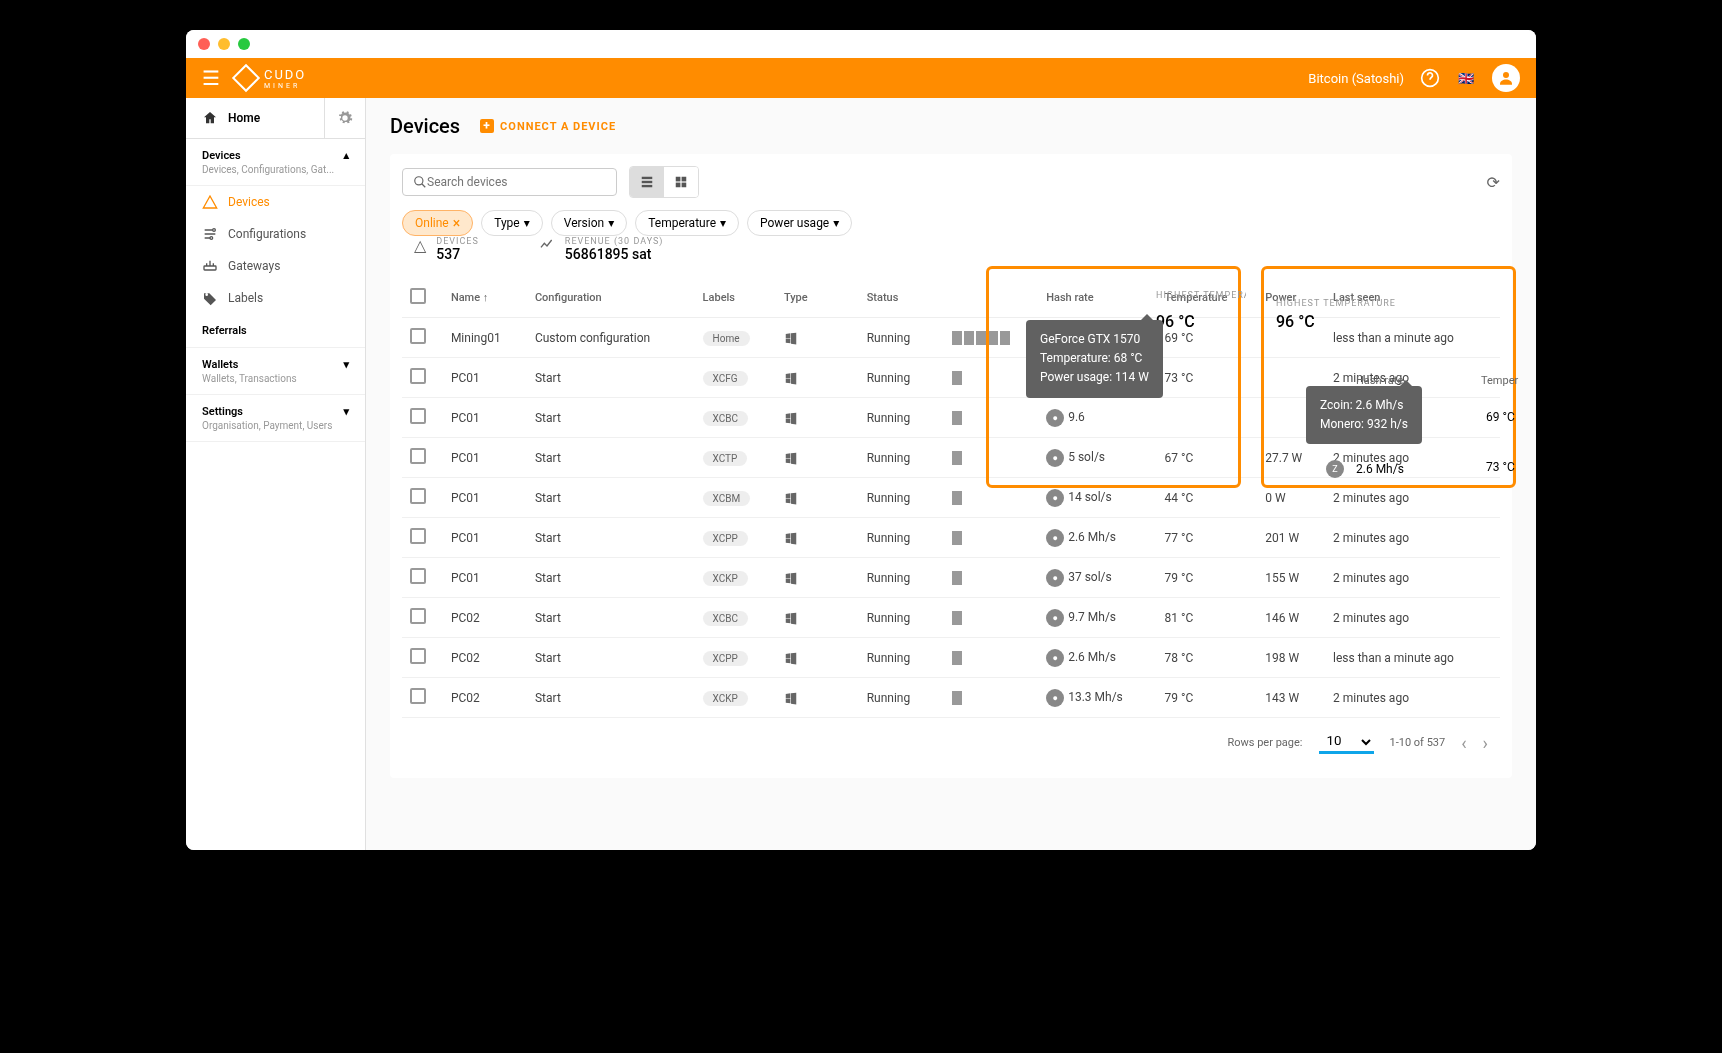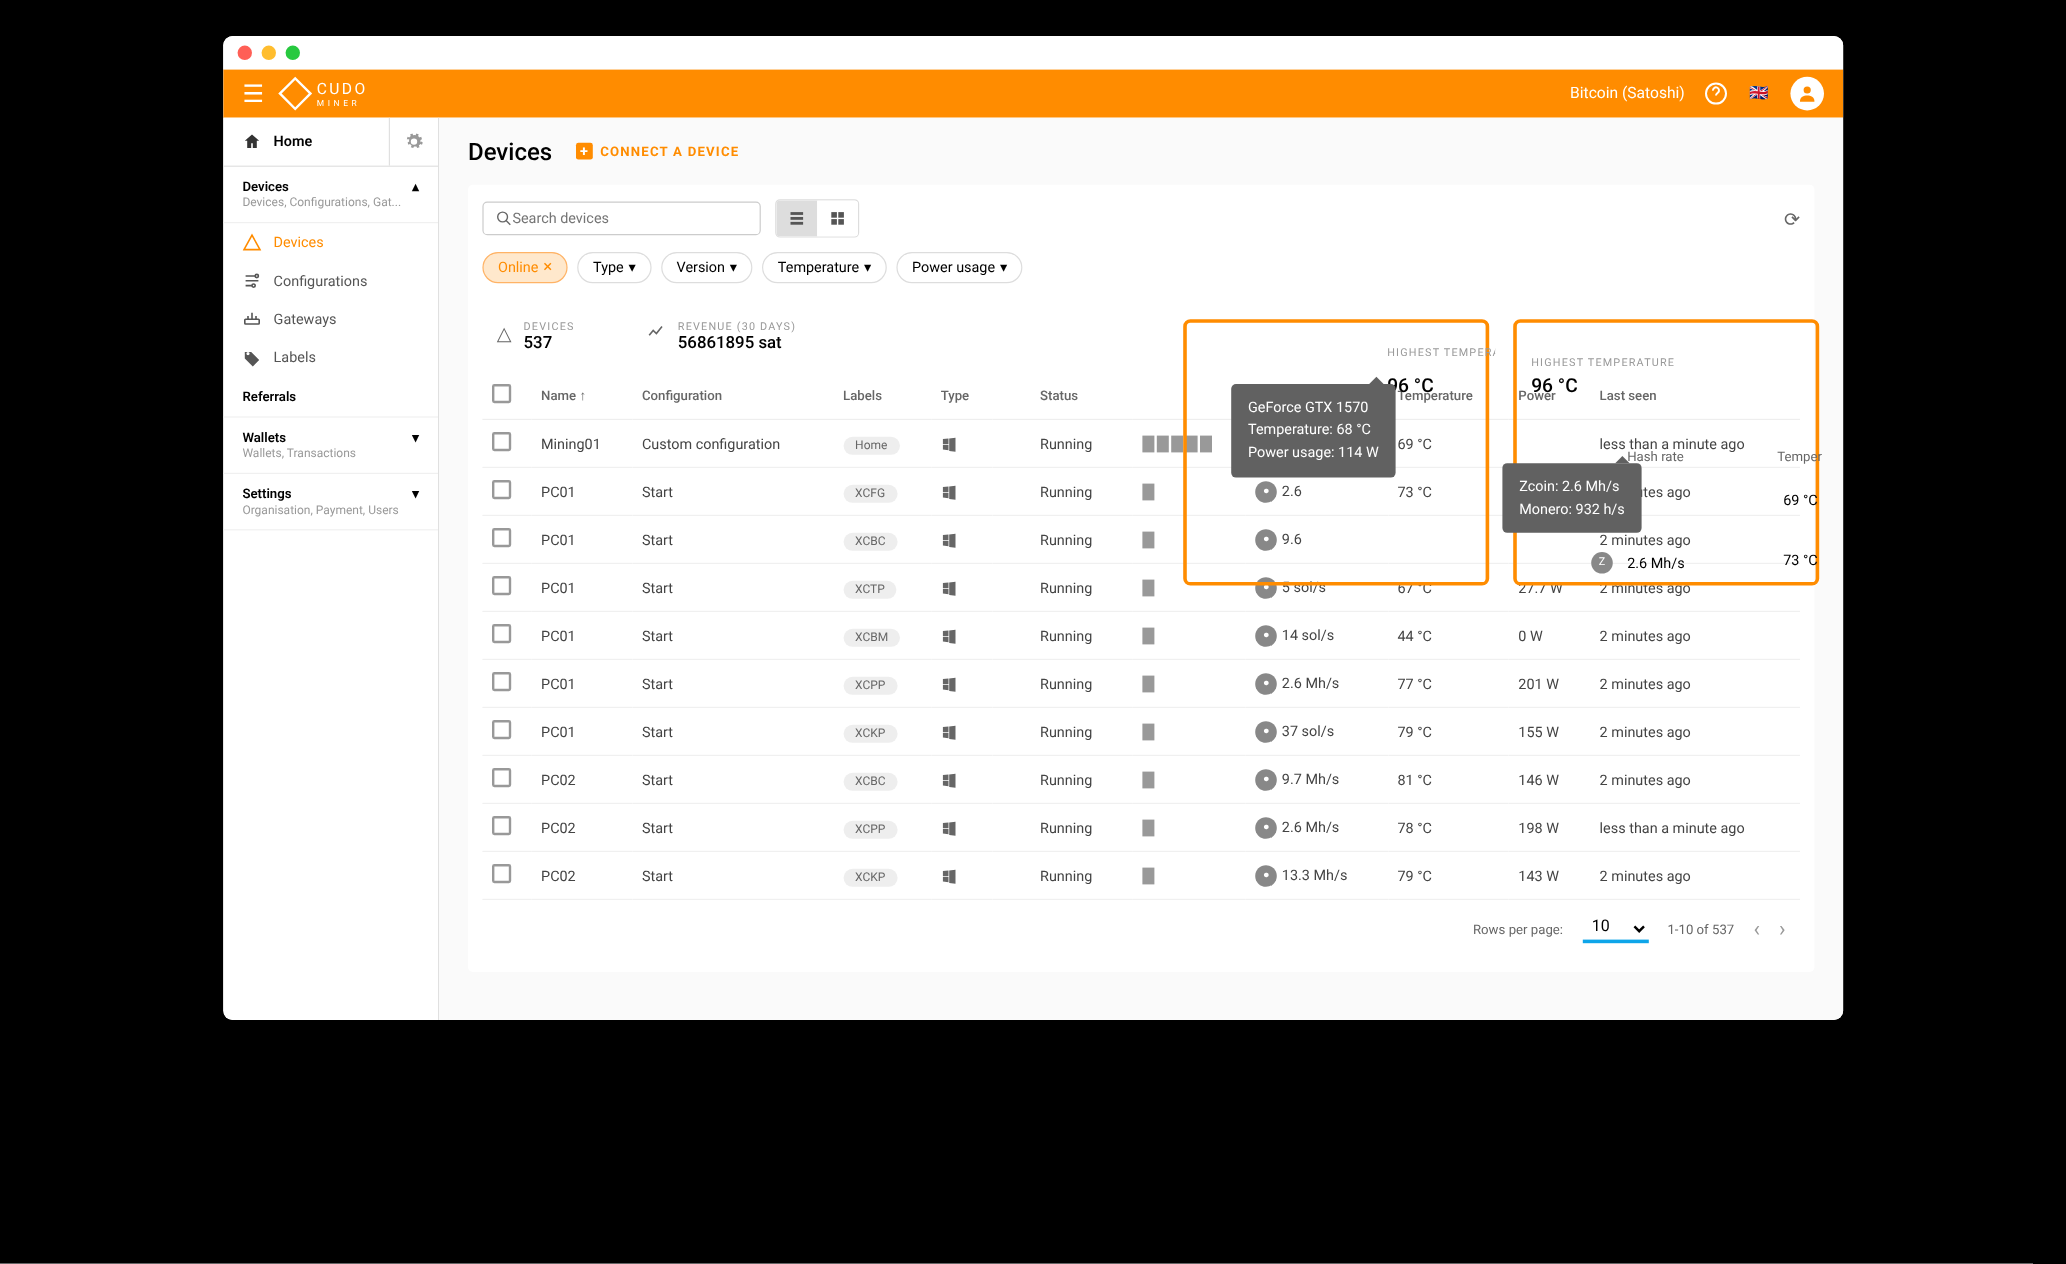--- a/index.html
+++ b/index.html
@@ -36,27 +36,27 @@
 .person-head { width: 10px; height: 10px; background: #333; border-radius: 50%; margin: 0 auto; }
 .person-body { width: 14px; height: 18px; background: #4a8aa8; margin: 2px auto 0; border-radius: 3px; }
 .person-badge { position: absolute; top: 8px; left: -5px; width: 12px; height: 12px; background: #4caf50; border-radius: 50%; border: 2px solid #fff; }
 .referrals-btn { border: 1px solid #ff8c00; color: #ff8c00; background: #fff; padding: 6px 12px; border-radius: 4px; font-size: 11px; font-weight: 600; margin-top: 8px; cursor: pointer; }
 .main { flex: 1; background: #fafafa; padding: 16px 24px; overflow: auto; position: relative; }
 .page-header { display: flex; align-items: center; gap: 20px; margin-bottom: 16px; }
 .page-title { font-size: 20px; font-weight: 500; }
 .connect-link { color: #ff8c00; font-size: 11px; font-weight: 700; letter-spacing: 1px; display: flex; align-items: center; gap: 6px; }
 .connect-plus { background: #ff8c00; color: #fff; width: 14px; height: 14px; border-radius: 2px; display: flex; align-items: center; justify-content: center; font-size: 12px; }
 .toolbar { display: flex; align-items: center; gap: 12px; margin-bottom: 12px; }
-.search-box { display: flex; align-items: center; border: 1px solid #ccc; border-radius: 4px; padding: 6px 10px; width: 232px; background: #fff; }
+.search-box { display: flex; align-items: center; border: 1px solid #ccc; border-radius: 4px; padding: 6px 10px; width: 215px; background: #fff; }
 .search-box input { border: none; outline: none; flex: 1; font-size: 12px; }
 .view-toggle { display: flex; border: 1px solid #ddd; border-radius: 4px; overflow: hidden; }
 .view-btn { padding: 8px 10px; background: #fff; cursor: pointer; }
 .view-btn.active { background: #ddd; }
 .refresh-icon { margin-left: auto; color: #666; cursor: pointer; font-size: 16px; }
-.filters { display: flex; gap: 8px; margin-bottom: 32px; }
+.filters { display: flex; gap: 8px; margin-bottom: 0; }
 .filter-chip { border: 1px solid #ddd; border-radius: 16px; padding: 4px 12px; font-size: 12px; background: #fff; display: flex; align-items: center; gap: 4px; cursor: pointer; }
 .filter-chip.active { background: #ffe8cc; border-color: #ffb366; color: #ff8c00; }
 .close-x { color: #ff8c00; font-size: 14px; }
 .stats { display: flex; gap: 60px; margin-bottom: 16px; padding: 0 12px; }
 .stat { display: flex; gap: 10px; }
 .stat-icon { font-size: 16px; color: #666; }
 .stat-label { font-size: 9px; color: #999; letter-spacing: 1px; text-transform: uppercase; }
 .stat-value { font-size: 14px; font-weight: 500; }
 .table { width: 100%; border-collapse: collapse; font-size: 12px; }
 .table th { text-align: left; padding: 10px 8px; font-weight: 500; color: #666; font-size: 11px; border-bottom: 1px solid #eee; }
@@ -73,21 +73,21 @@
 .page-nav { color: #999; cursor: pointer; font-size: 18px; }
 
 
 .highlight-box { position: absolute; border: 3px solid #ff8c00; border-radius: 6px; pointer-events: none; }
 .hl1 { top: 168px; left: 620px; width: 255px; height: 222px; }
 .hl2 { top: 168px; left: 895px; width: 255px; height: 222px; }
 
 .tooltip { position: absolute; background: #616161; color: #fff; padding: 10px 14px; border-radius: 4px; font-size: 12px; line-height: 1.6; z-index: 10; }
 .tooltip::before { content: ''; position: absolute; top: -6px; right: 10px; border-left: 6px solid transparent; border-right: 6px solid transparent; border-bottom: 6px solid #616161; }
 .tt1 { top: 222px; left: 660px; }
-.tt2 { top: 288px; left: 886px; }
+.tt2 { top: 288px; left: 940px; }
 
 .content-wrapper { background: #fff; border-radius: 4px; padding: 12px; }
 
 .highest-temp-badge { position: absolute; font-size: 9px; color: #999; letter-spacing: 1px; }
 .htb1 { top: 192px; left: 790px; }
 .htb2 { top: 200px; left: 910px; }
 .temp-big { position: absolute; font-size: 16px; font-weight: 500; }
 .tb1 { top: 214px; left: 790px; }
 .tb2 { top: 214px; left: 910px; }
 

